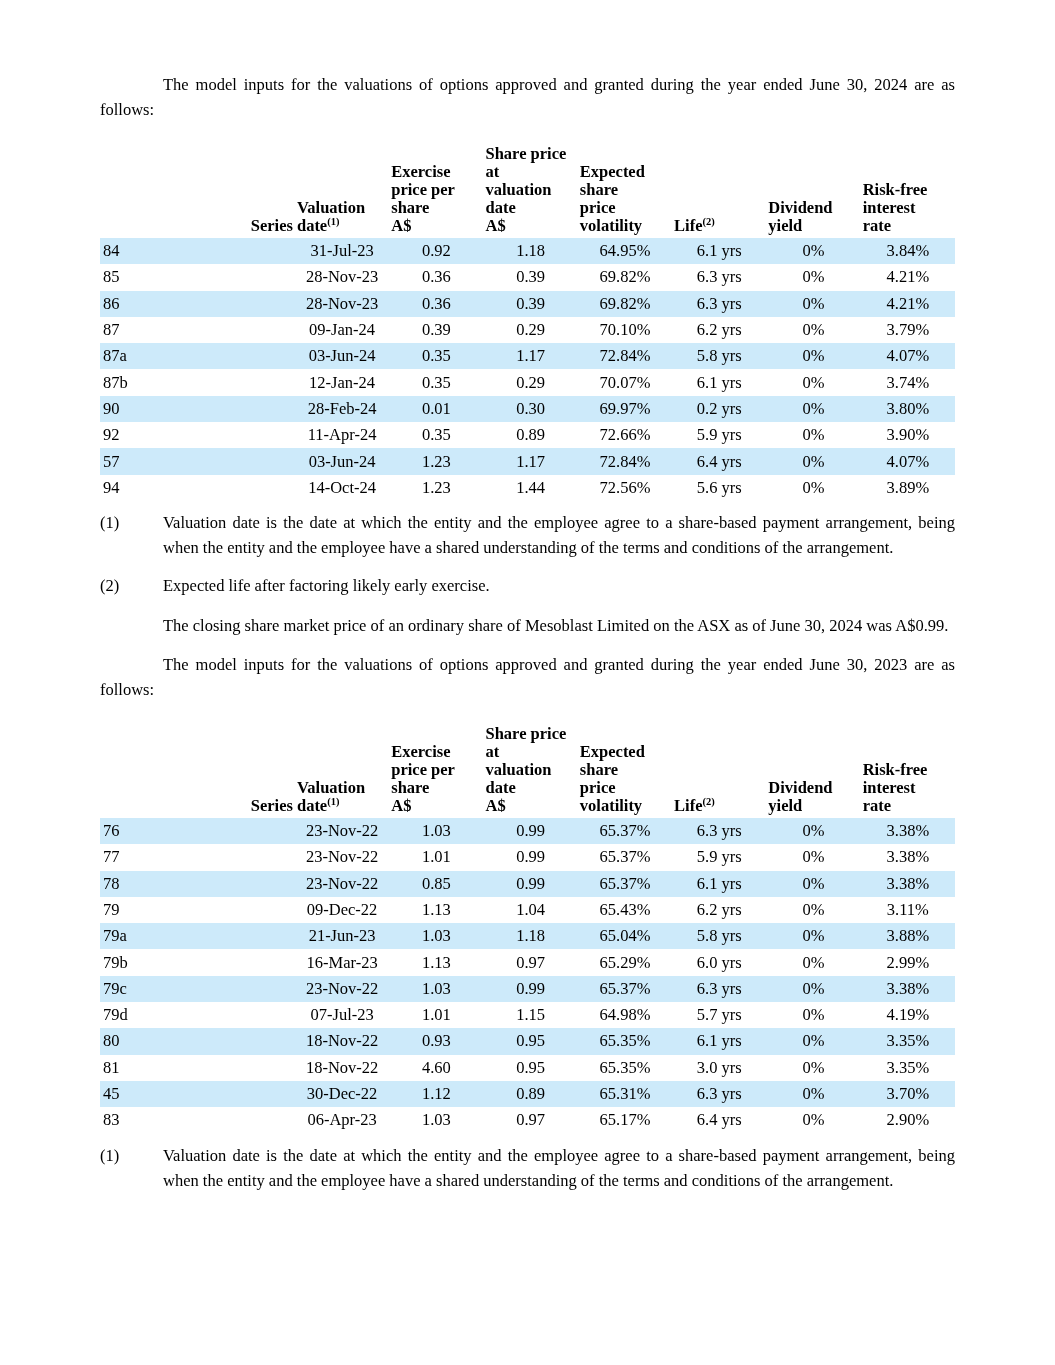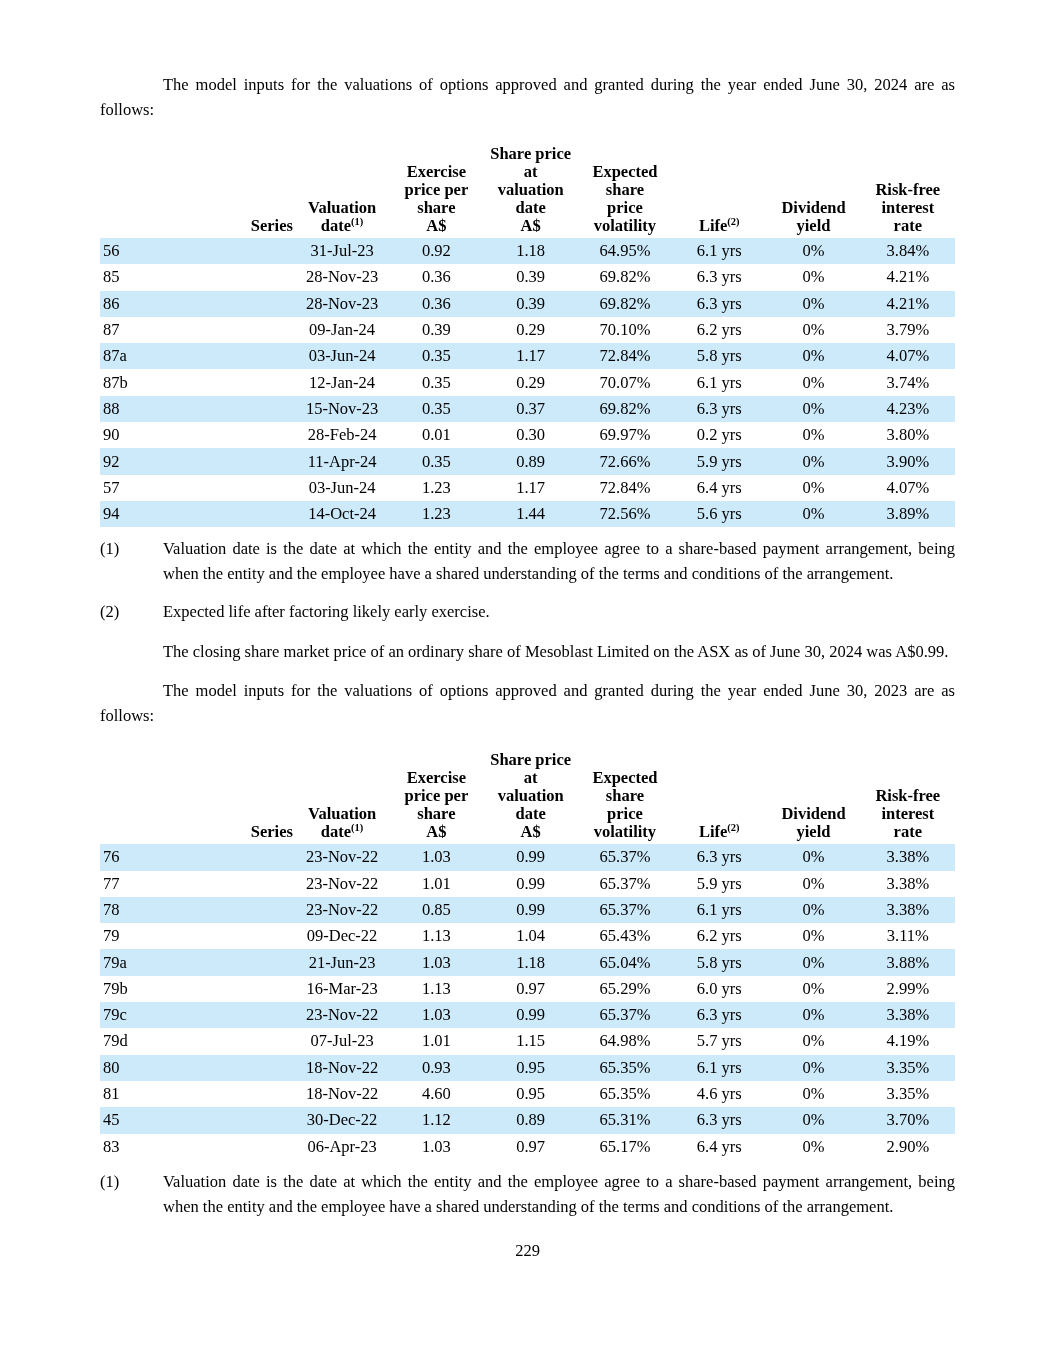--- a/index.html
+++ b/index.html
@@ -31,21 +31,21 @@
     border-collapse: collapse;
     table-layout: fixed;
     margin-top: 23px;
   }
   col.c-series { width: 22.8%; }
   col.c-std    { width: 11.0286%; }
   th {
     font-size: 16.5px;
     line-height: 18px;
     font-weight: bold;
-    text-align: center;
+    text-align: left;
     vertical-align: bottom;
     white-space: pre-line;
     padding: 0 2px 3px 2px;
   }
   th.series { text-align: right; padding-left: 3px; }
   td {
     font-size: 16.5px;
     height: 26.3px;
     text-align: center;
     vertical-align: middle;
@@ -110,21 +110,21 @@
         <th><span>Life</span><sup>(2)</sup></th>
         <th>Dividend
 yield</th>
         <th>Risk-free
 interest
 rate</th>
       </tr>
     </thead>
     <tbody>
         <tr>
-          <td>56</td>
+          <td>84</td>
           <td>31-Jul-23</td>
           <td>0.92</td>
           <td>1.18</td>
           <td>64.95%</td>
           <td>6.1 yrs</td>
           <td>0%</td>
           <td>3.84%</td>
         </tr>
         <tr>
           <td>85</td>
@@ -168,30 +168,20 @@
         </tr>
         <tr>
           <td>87b</td>
           <td>12-Jan-24</td>
           <td>0.35</td>
           <td>0.29</td>
           <td>70.07%</td>
           <td>6.1 yrs</td>
           <td>0%</td>
           <td>3.74%</td>
-        </tr>
-        <tr>
-          <td>88</td>
-          <td>15-Nov-23</td>
-          <td>0.35</td>
-          <td>0.37</td>
-          <td>69.82%</td>
-          <td>6.3 yrs</td>
-          <td>0%</td>
-          <td>4.23%</td>
         </tr>
         <tr>
           <td>90</td>
           <td>28-Feb-24</td>
           <td>0.01</td>
           <td>0.30</td>
           <td>69.97%</td>
           <td>0.2 yrs</td>
           <td>0%</td>
           <td>3.80%</td>
@@ -369,21 +359,21 @@
           <td>6.1 yrs</td>
           <td>0%</td>
           <td>3.35%</td>
         </tr>
         <tr>
           <td>81</td>
           <td>18-Nov-22</td>
           <td>4.60</td>
           <td>0.95</td>
           <td>65.35%</td>
-          <td>4.6 yrs</td>
+          <td>3.0 yrs</td>
           <td>0%</td>
           <td>3.35%</td>
         </tr>
         <tr>
           <td>45</td>
           <td>30-Dec-22</td>
           <td>1.12</td>
           <td>0.89</td>
           <td>65.31%</td>
           <td>6.3 yrs</td>
@@ -401,15 +391,14 @@
           <td>2.90%</td>
         </tr>
       </tbody>
   </table>
 
   <div class="footnote fn-1">
     <span class="fn-marker">(1)</span>
     <span class="fn-text">Valuation date is the date at which the entity and the employee agree to a share-based payment arrangement, being when the entity and the employee have a shared understanding of the terms and conditions of the arrangement.</span>
   </div>
 
-  <div class="page-number">229</div>
 
 </div>
 
 </body></html>

